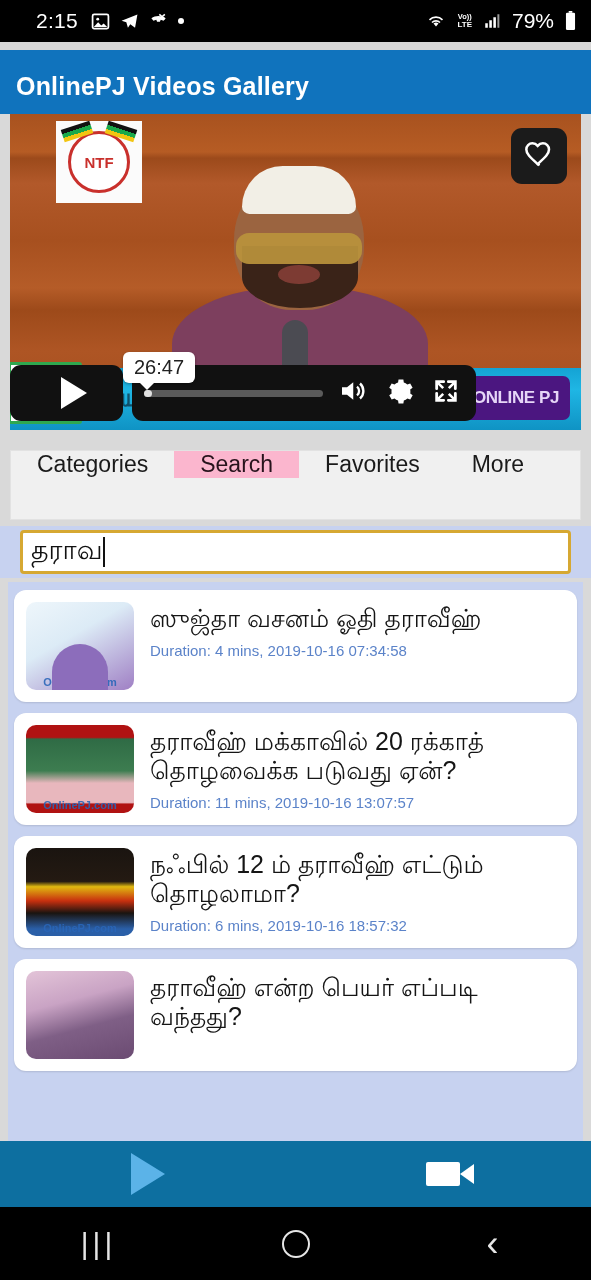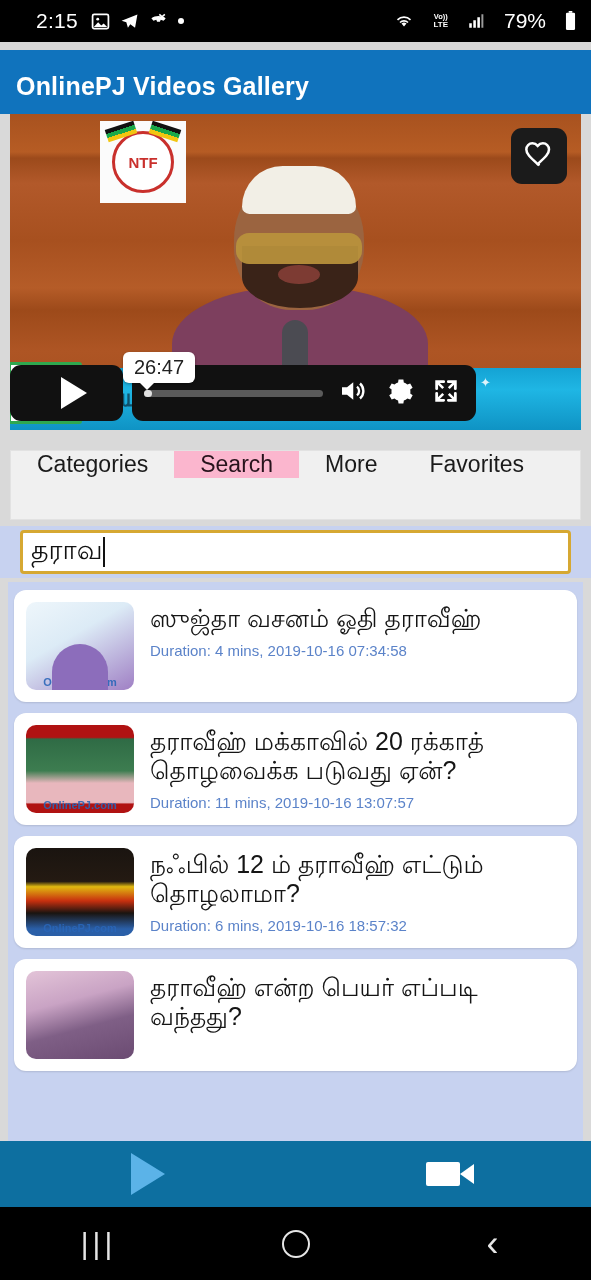--- a/index.html
+++ b/index.html
@@ -11,21 +11,21 @@
   }
   .phone { position: relative; width: 591px; height: 1280px; background:#d8d8d8; }
 
   
   .statusbar {
     position:absolute; top:0; left:0; width:591px; height:42px;
     background:#000; color:#fff; display:flex; align-items:center;
     padding:0 14px; font-size:21px; font-weight:400;
   }
   .sb-left { display:flex; align-items:center; gap:10px; flex:1; padding-left:22px;}
-  .sb-right { display:flex; align-items:center; gap:18px; }
+  .sb-right { display:flex; align-items:center; gap:10px; }
   .sb-clock { font-size:21px; letter-spacing:.3px; margin-right:3px;}
   .ico { display:inline-flex; align-items:center; justify-content:center; }
   .sb-dot { width:6px; height:6px; background:#fff; border-radius:50%; display:inline-block; }
   .lte { display:flex; flex-direction:column; align-items:center; line-height:1;
          font-size:8px; font-weight:700; }
   .lte span:first-child { font-size:7.5px; }
   .batt-pct { font-size:21px; letter-spacing:0; }
 
   
   .appbar {
@@ -66,21 +66,21 @@
             background:#3a2318; border-radius:0 0 54% 54%; }
   .p-mouth{ position:absolute; bottom:98px; left:108px; width:42px; height:19px;
             background:#7d3b33; border-radius:50%; }
   .p-mic  { position:absolute; bottom:0px; left:112px; width:26px; height:62px;
             background:#4b4b52; border-radius:13px 13px 4px 4px; }
   .p-neck { position:absolute; bottom:84px; left:104px; width:56px; height:30px;
             background:#9b6440; }
 
   .vid-logo {
     position:absolute; top:7px; left:46px; width:86px; height:82px;
-    background:#fbfbfb; display:flex; align-items:center; justify-content:center;margin-left:44px;
+    background:#fbfbfb; display:flex; align-items:center; justify-content:center;
   }
   .ntf-inner { width:62px; height:62px; border-radius:50%;
                border:3px solid #c9302c; background:#fff;
                display:flex; align-items:center; justify-content:center;
                font-size:15px; font-weight:bold; color:#c9302c; }
   .flag-l, .flag-r { position:absolute; top:4px; width:30px; height:13px; }
   .flag-l { left:6px; background:linear-gradient(180deg,#111 33%,#1aa84a 33% 66%,#f2c511 66%);
             transform:rotate(-18deg); }
   .flag-r { right:6px; background:linear-gradient(180deg,#111 33%,#1aa84a 33% 66%,#f2c511 66%);
             transform:rotate(18deg); }
@@ -318,20 +318,21 @@
               <path d="M12 20.5l-1.5-1.4C5.4 14.5 2.5 11.9 2.5 8.6 2.5 6 4.5 4 7.1 4c1.5 0 2.9.7 3.9 1.9C12 4.7 13.4 4 14.9 4 17.5 4 19.5 6 19.5 8.6c0 3.3-2.9 5.9-8 10.5z" fill="none" stroke="#fff" stroke-width="1.9"></path>
             </svg>
         </span>
       </div>
 
       <div class="vid-strip">
         <div class="strip-text">வழியை இல்லாமல் - வேறு</div>
         <span class="strip-star" style="left:318px; top:4px;">✦</span>
         <span class="strip-star" style="left:470px; top:7px;">✦</span>
         <span class="strip-star" style="left:196px; top:30px;">✦</span>
+        <div class="onlinepj-badge">ONLINE PJ</div>
       </div>
 
       <div class="play-box-frame"></div>
       <div class="play-box">
         <div class="play-tri"></div>
       </div>
 
       <div class="ctrl-bar">
         <div class="seek">
           <div class="seek-fill"></div>
@@ -361,22 +362,22 @@
           </span>
         </div>
       </div>
 
       <div class="tooltip">26:47</div>
     </div>
 
     <div class="tabstrip">
       <div class="tab">Categories</div>
       <div class="tab active">Search</div>
+      <div class="tab">Favorites</div>
       <div class="tab">More</div>
-      <div class="tab">Favorites</div>
     </div>
 
     <div class="search-row">
       <div class="search-input">
         <span>தராவ</span>
         <span class="caret"></span>
       </div>
     </div>
 
     <div class="results">

